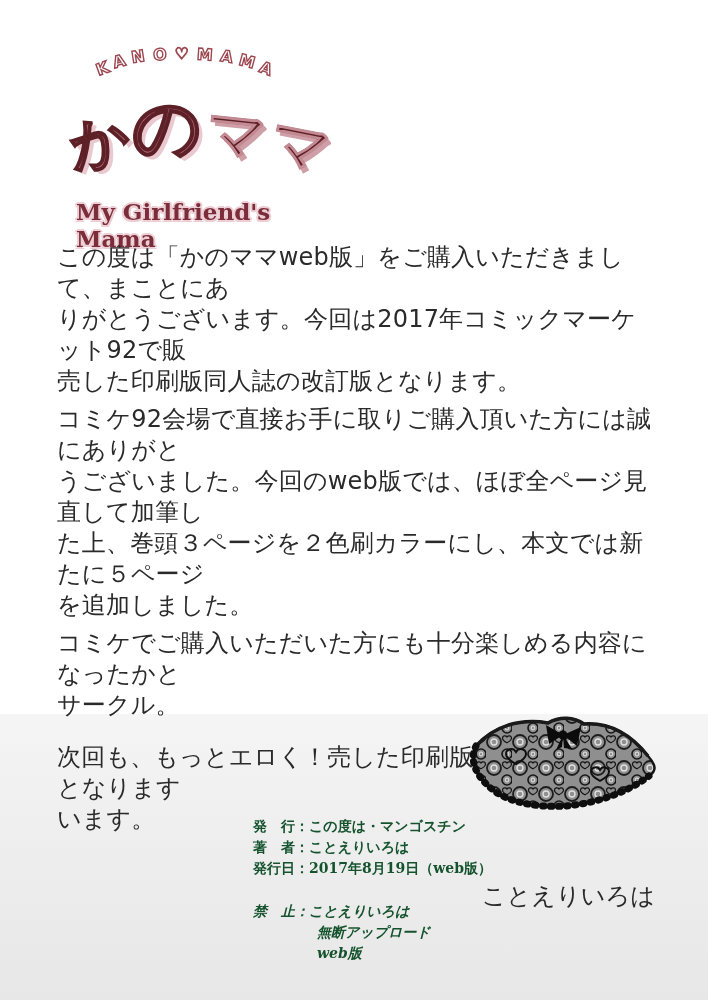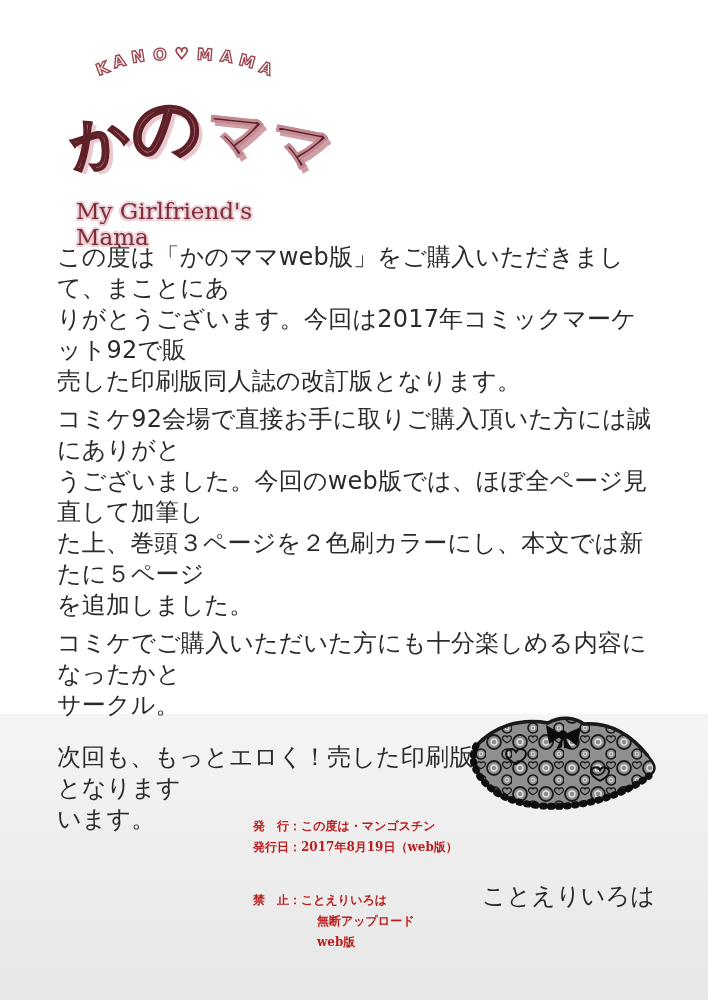--- a/index.html
+++ b/index.html
@@ -46,46 +46,46 @@
   .t-ma1 {
     font-size:60px; color:#5d2126; -webkit-text-stroke:1px #c48a93;
     text-shadow:4px 4px 0 #cf9fa8; transform:rotate(6deg) translateY(6px);
   }
   .t-ma2 {
     font-size:60px; color:#5d2126; -webkit-text-stroke:1px #c48a93;
     text-shadow:4px 4px 0 #cf9fa8; transform:rotate(11deg) translateY(18px);
   }
   .subtitle {
     margin-top:10px; padding-left:12px;
-    font-family:"DejaVu Serif","Liberation Serif",serif; font-weight:normal;
+    font-family:"DejaVu Serif","Liberation Serif",serif; font-weight:bold;
     font-size:23px; color:#7b2d39; letter-spacing:0;
     text-shadow:-1.5px -1.5px 0 #ecced4, 1.5px -1.5px 0 #ecced4,
                 -1.5px 1.5px 0 #ecced4, 1.5px 1.5px 0 #ecced4,
                  0 2px 0 #ecced4, 0 -2px 0 #ecced4, 2px 0 0 #ecced4, -2px 0 0 #ecced4;
   }
 
   
   .afterword {
     position:absolute; left:57px; top:242px; width:598px;
     font-size:24px; line-height:31px; color:#2a2a2a;
     letter-spacing:0.2px;
   }
   .para { white-space:pre-line; margin-bottom:7px; }
   .para.last { margin-top:21px; }
   .signature { margin-top:46px; text-align:right; }
 
   
   .colophon {
     position:absolute; left:253px; top:816px;
     font-family:"DejaVu Serif","Liberation Serif",serif; font-weight:bold;
-    font-size:12px; line-height:21px; color:#b91c1c;
+    font-size:14px; line-height:21px; color:#14532d;
   }
   .col-row { display:flex; }
   .col-label { white-space:pre; }
-  .ban-block { margin-top:32px; }
+  .ban-block { margin-top:22px;font-style:italic; }
   .ban-indent { padding-left:64px; }
 
   
   .panties { position:absolute; left:460px; top:708px; width:210px; height:110px; }
 </style>
 </head>
 <body>
 
 <div class="page">
 
@@ -153,20 +153,24 @@
       <path d="M103,27 l9,14 l-8,-1 Z"></path>
     </g>
   </svg>
 
   <div class="colophon">
     <div class="col-row">
       <span class="col-label">発　行：</span>
       <span class="col-value">この度は・マンゴスチン</span>
     </div>
     <div class="col-row">
+      <span class="col-label">著　者：</span>
+      <span class="col-value">ことえりいろは</span>
+    </div>
+    <div class="col-row">
       <span class="col-label">発行日：</span>
       <span class="col-value">2017年8月19日（web版）</span>
     </div>
     <div class="ban-block">
       <div class="col-row">
         <span class="col-label">禁　止：</span>
         <span class="col-value">ことえりいろは</span>
       </div>
       <div class="col-row ban-indent">
         <span class="col-value">無断アップロード</span>

